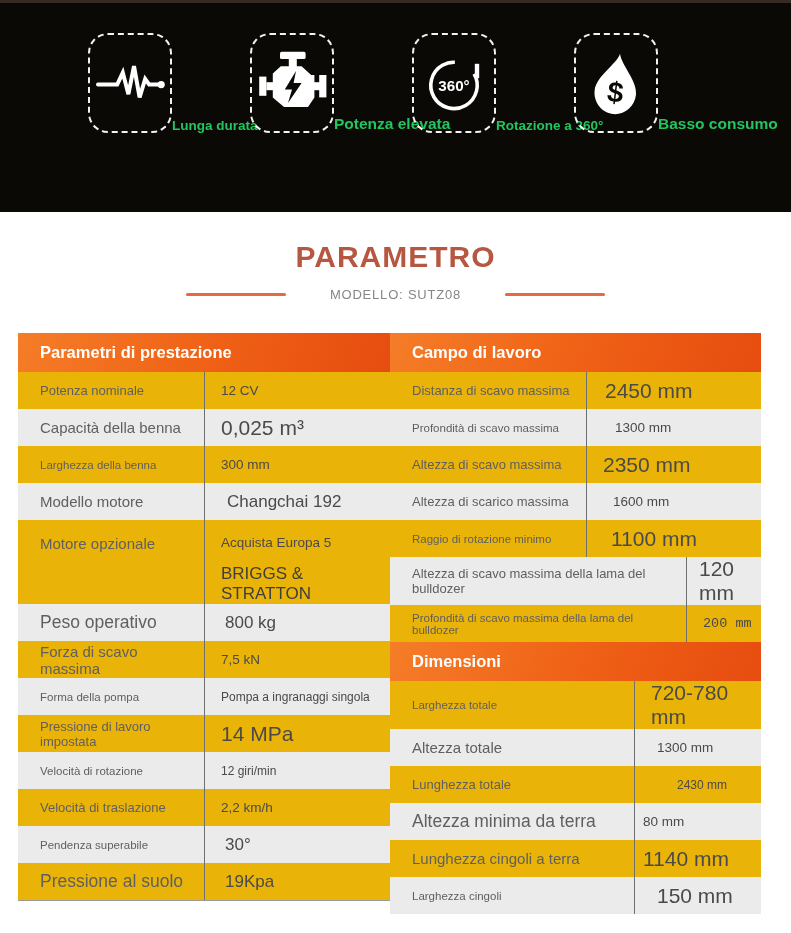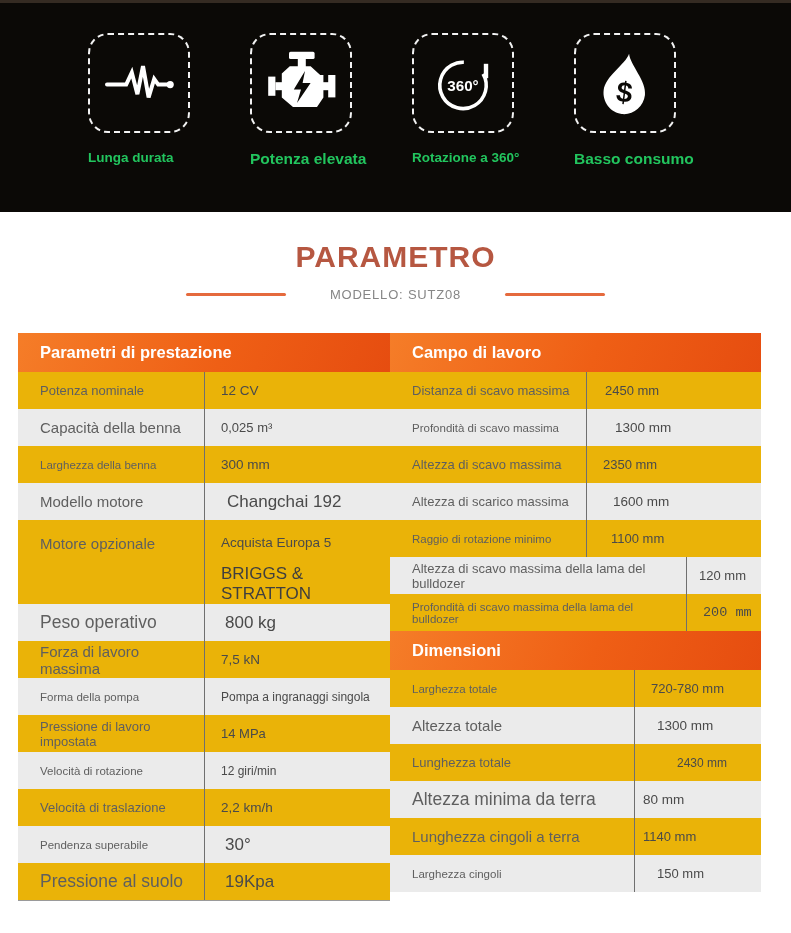--- a/index.html
+++ b/index.html
@@ -5,21 +5,21 @@
   * { margin:0; padding:0; box-sizing:border-box; }
   html,body { background:#fff; }
   body {
     width:791px; height:933px;
     font-family:"Liberation Sans", sans-serif;
     position:relative; overflow:hidden;
   }
   
   .banner { background:#0b0906; height:212px; border-top:3px solid #352b22; }
   .features-row { display:flex; gap:60px; padding-left:88px; padding-top:30px; }
-  .feature { width:102px; display:flex; flex-direction:column; align-items:flex-start; }
+  .feature { width:102px; display:flex; align-items:flex-end; }
   .icon-box {
     width:102px; height:100px;
     border:2px dashed #f2f2f2; border-radius:20px;
     display:flex; align-items:center; justify-content:center;
   }
   .icon-box svg { width:80px; height:80px; display:block; }
   .feature-label { margin-top:17px; color:#22c55e; font-weight:700; white-space:nowrap; }
   .feature-label.f-s { font-size:13.5px; }
   .feature-label.f-l { font-size:15.5px; }
 
@@ -54,21 +54,21 @@
   .t-dim   .cell.label { width:245px; }
   .t-perf { border-bottom:1px solid #9a9a9a; }
 
   .trow.tall { min-height:78px; }
   .trow.tall .cell { align-items:flex-start; padding-top:15px; }
   .v2 { display:block; margin-top:14px; font-size:17px; color:#3f3f3f; }
 
   .ls-s { font-size:11.5px; } .ls-m { font-size:13px; }
   .ls-l { font-size:15px; }  .ls-xl { font-size:17.5px; }
   .vs-s { font-size:12px; }  .vs-m { font-size:13.5px; }
-  .vs-l { font-size:13px; }  .vs-xl { font-size:17px; }
+  .vs-l { font-size:21px; }  .vs-xl { font-size:17px; }
 </style>
 </head>
 <body>
 
 <div class="banner">
   <div class="features-row">
 
     <div class="feature">
       <div class="icon-box">
         <svg viewBox="0 0 100 100">
@@ -153,21 +153,21 @@
           <div class="cell label ls-l">Motore opzionale</div>
           <div class="cell value vs-m">
             <div><span>Acquista Europa 5</span><span class="v2">BRIGGS &amp; STRATTON</span></div>
           </div>
         </div>
         <div class="trow shade">
           <div class="cell label ls-xl">Peso operativo</div>
           <div class="cell value vs-xl" style="padding-left: 20px;">800 kg</div>
         </div>
         <div class="trow">
-          <div class="cell label ls-l">Forza di lavoro massima</div>
+          <div class="cell label ls-l">Forza di scavo massima</div>
           <div class="cell value vs-m">7,5 kN</div>
         </div>
         <div class="trow shade">
           <div class="cell label ls-s">Forma della pompa</div>
           <div class="cell value vs-s">Pompa a ingranaggi singola</div>
         </div>
         <div class="trow">
           <div class="cell label ls-m">Pressione di lavoro impostata</div>
           <div class="cell value vs-l">14 MPa</div>
         </div>

